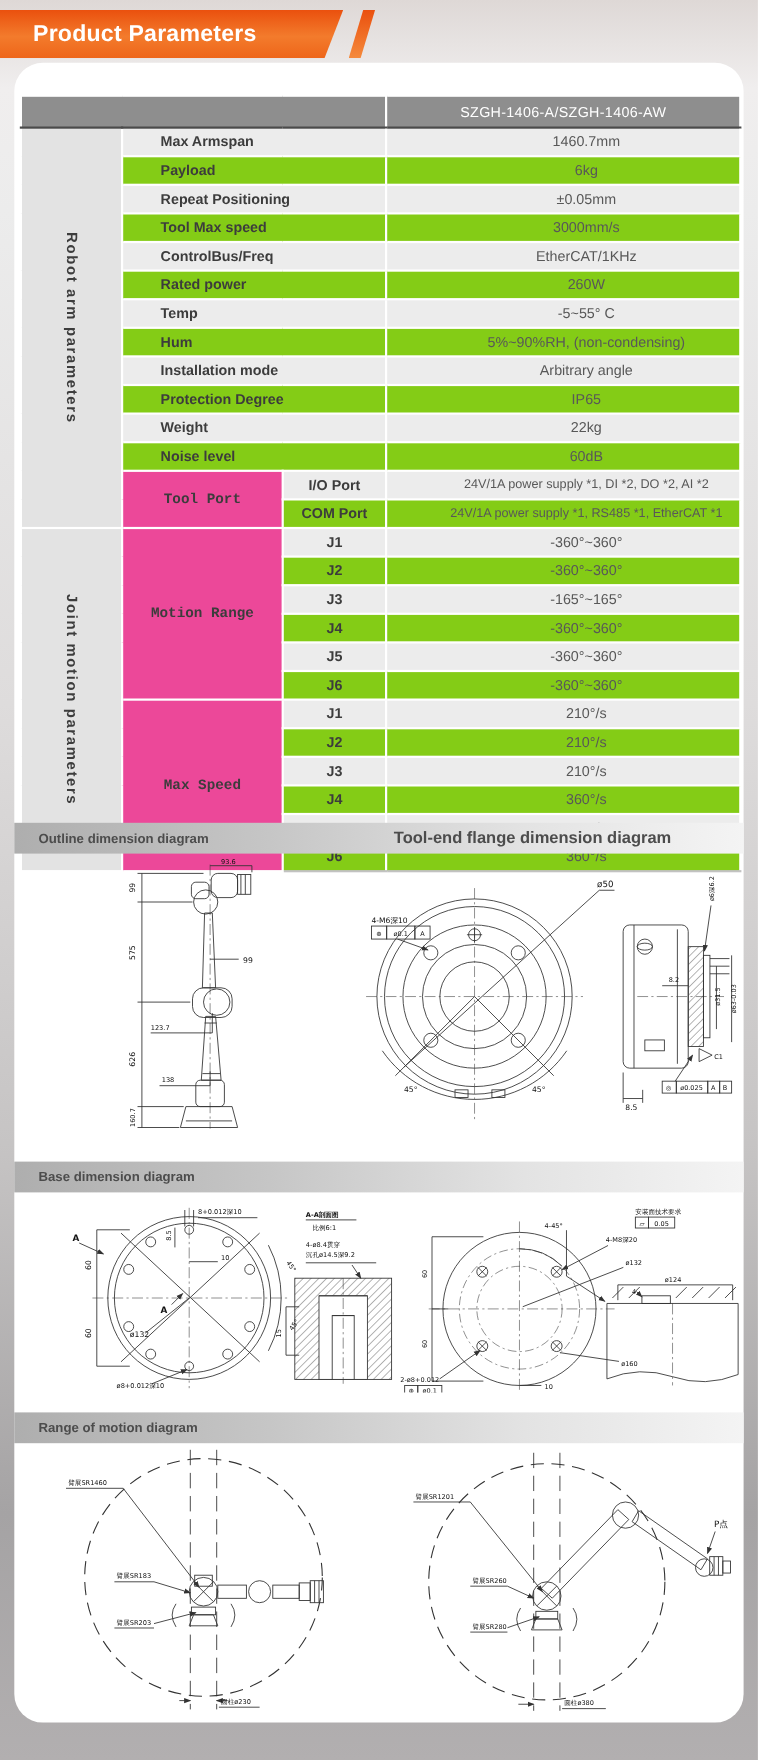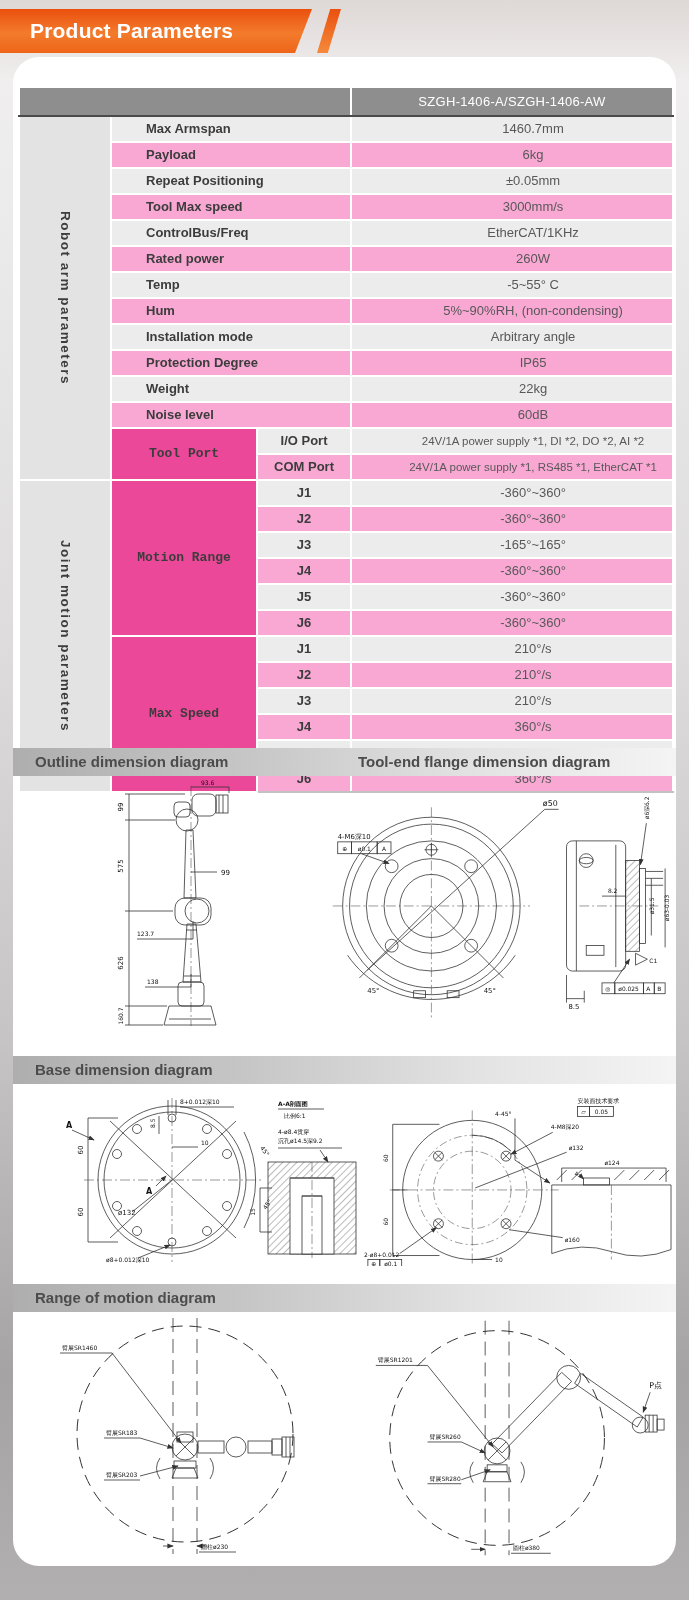--- a/index.html
+++ b/index.html
@@ -23,26 +23,26 @@
   .spec tr.hdr td{background:#8e8e8e;height:27px;border-bottom:2px solid #4a4a4a;}
   .hdr-model{color:#fff;font-weight:normal;font-size:14px;text-align:center;letter-spacing:.3px;}
   td.vlabel{background:#e3e3e3;text-align:center;vertical-align:middle;}
   .vtext{writing-mode:vertical-rl;margin:0 auto;font-weight:bold;color:#3d3d3d;font-size:13.5px;letter-spacing:1.5px;white-space:nowrap;}
   td.name{font-weight:bold;color:#3c3c3c;text-align:left;padding-left:34px;}
   td.gname{font-weight:bold;color:#3c3c3c;text-align:center;background:#ec4899;font-family:Liberation Mono, monospace;}
   td.sub{font-weight:bold;color:#3c3c3c;text-align:center;}
   td.val{color:#585858;text-align:center;padding-left:42px;}
   td.small{font-size:11.5px;}
   tr.odd td.c{background:#ececec;}
-  tr.even td.c{background:#f9a8d4;}
+  tr.even td.c{background:#84cc16;}
   tr.last td{border-bottom:2px solid #c2c2c2;}
   
   .bar{position:absolute;left:13px;width:663px;height:28px;z-index:5;
     background:linear-gradient(90deg,#aeaeae 0%,#c6c6c6 35%,#e3e3e3 70%,#f4f4f4 100%);}
-  .bar-title{position:absolute;left:22px;top:0;line-height:28px;font-size:15px;font-weight:bold;color:#4c4c4c;}
+  .bar-title{position:absolute;left:22px;top:0;line-height:28px;font-size:12px;font-weight:bold;color:#4c4c4c;}
   .bar-title2{position:absolute;left:345px;top:0;line-height:28px;font-size:15px;font-weight:bold;color:#4c4c4c;text-align:right;}
   #bar-outline{top:748px;} #bar-base{top:1056px;} #bar-motion{top:1284px;}
   
   svg{position:absolute;z-index:5;}
   svg .cad{stroke:#333;fill:none;stroke-width:.8;}
   svg text{font-family:"DejaVu Sans",sans-serif;font-size:7px;fill:#111;stroke:none;}
   svg text.b{font-weight:bold;}
   svg text.t6{font-size:6px;} svg text.t8{font-size:8px;}
   #svg-outline{left:25px;top:778px;} #svg-flange{left:318px;top:778px;}
   #svg-base{left:22px;top:1090px;} #svg-mounting{left:348px;top:1090px;}

